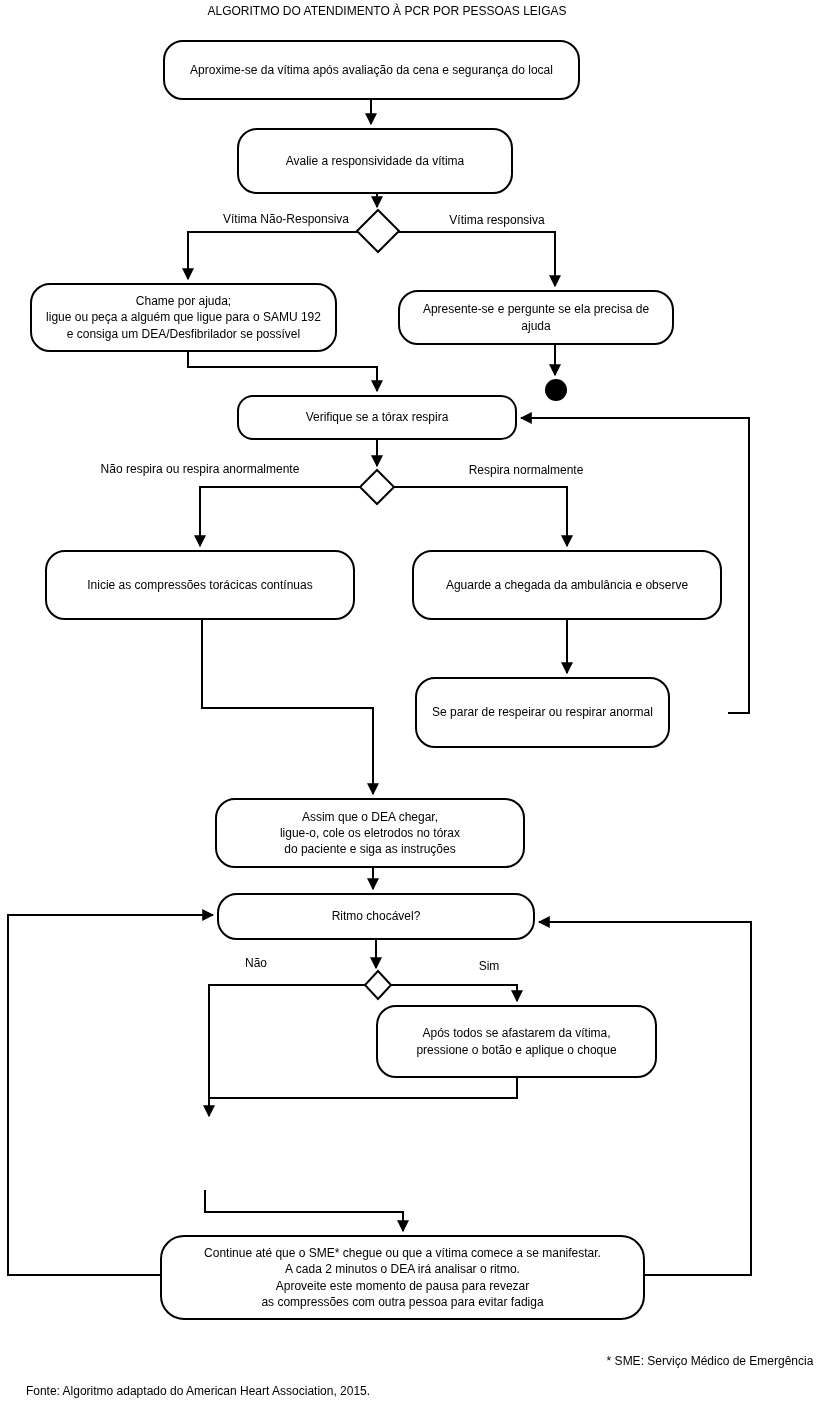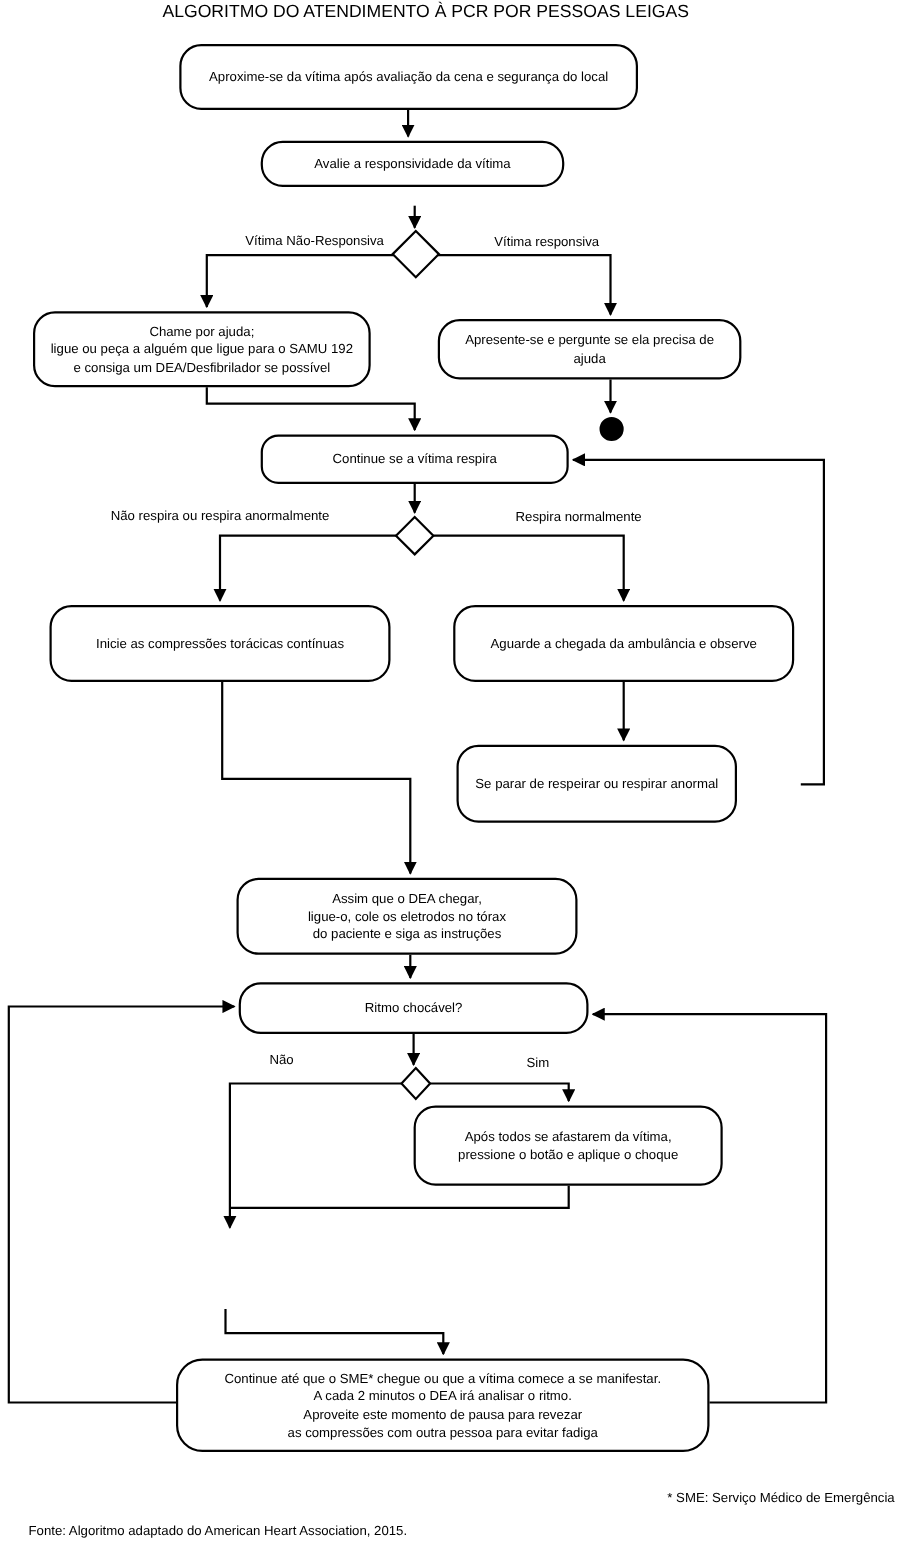--- a/index.html
+++ b/index.html
@@ -23,21 +23,21 @@
     font-size:12px;line-height:1.35;
     padding:6px 8px;
   }
   .node-text{white-space:pre-line;}
   .lbl{
     position:absolute;
     transform:translate(-50%,-50%);
     white-space:nowrap;
     font-size:12px;
   }
-  .title{font-size:16px;}
+  .title{font-size:12px;}
 </style>
 </head>
 <body>
 
 <div id="canvas">
 
   <svg id="wires" width="816" height="1406" viewBox="0 0 816 1406" fill="none" stroke="#000000" stroke-width="2">
     <defs>
       <marker id="arr" viewBox="0 0 10 10" refX="9" refY="5" markerWidth="6" markerHeight="6" orient="auto-start-reverse">
         <path d="M0,0 L10,5 L0,10 z" fill="#000000" stroke="none"></path>
@@ -93,36 +93,36 @@
 
     <circle cx="556" cy="390" r="10" fill="#000000"></circle>
   </svg>
 
   <div class="lbl title" style="left:387px;top:11px">ALGORITMO DO ATENDIMENTO À PCR POR PESSOAS LEIGAS</div>
 
   <div class="node" style="left:163px;top:40px;width:417px;height:60px">
     <span class="node-text">Aproxime-se da vítima após avaliação da cena e segurança do local</span>
   </div>
 
-  <div class="node" style="left:237px;top:128px;width:276px;height:42px">
+  <div class="node" style="left:237px;top:128px;width:276px;height:66px">
     <span class="node-text">Avalie a responsividade da vítima</span>
   </div>
 
   <div class="node" style="left:30px;top:283px;width:307px;height:69px">
     <span class="node-text">Chame por ajuda;
 ligue ou peça a alguém que ligue para o SAMU 192
 e consiga um DEA/Desfibrilador se possível</span>
   </div>
 
   <div class="node" style="left:398px;top:290px;width:276px;height:55px">
     <span class="node-text">Apresente-se e pergunte se ela precisa de ajuda</span>
   </div>
 
   <div class="node" style="left:237px;top:395px;width:280px;height:45px;border-radius:16px">
-    <span class="node-text">Continue se a vítima respira</span>
+    <span class="node-text">Verifique se a tórax respira</span>
   </div>
 
   <div class="node" style="left:45px;top:550px;width:310px;height:70px">
     <span class="node-text">Inicie as compressões torácicas contínuas</span>
   </div>
 
   <div class="node" style="left:412px;top:550px;width:310px;height:70px">
     <span class="node-text">Aguarde a chegada da ambulância e observe</span>
   </div>
 

